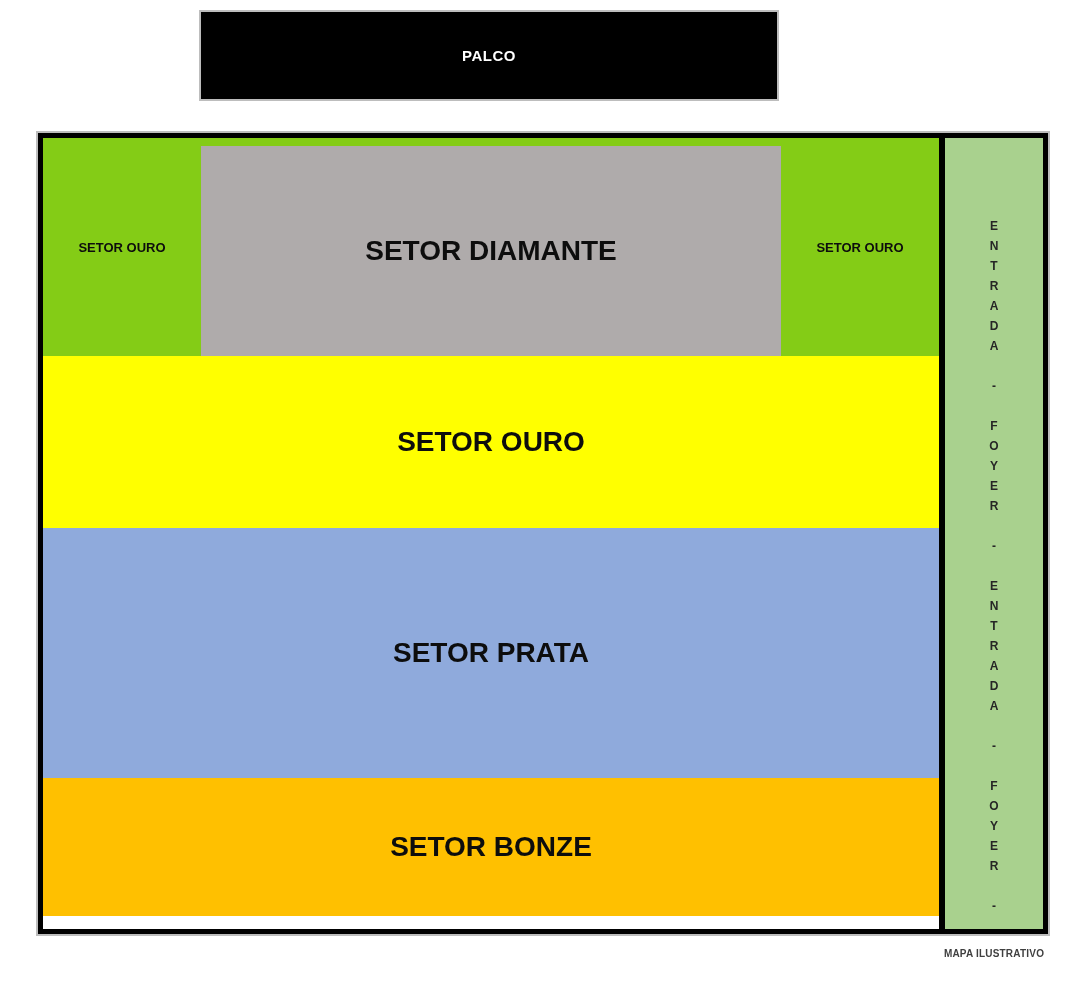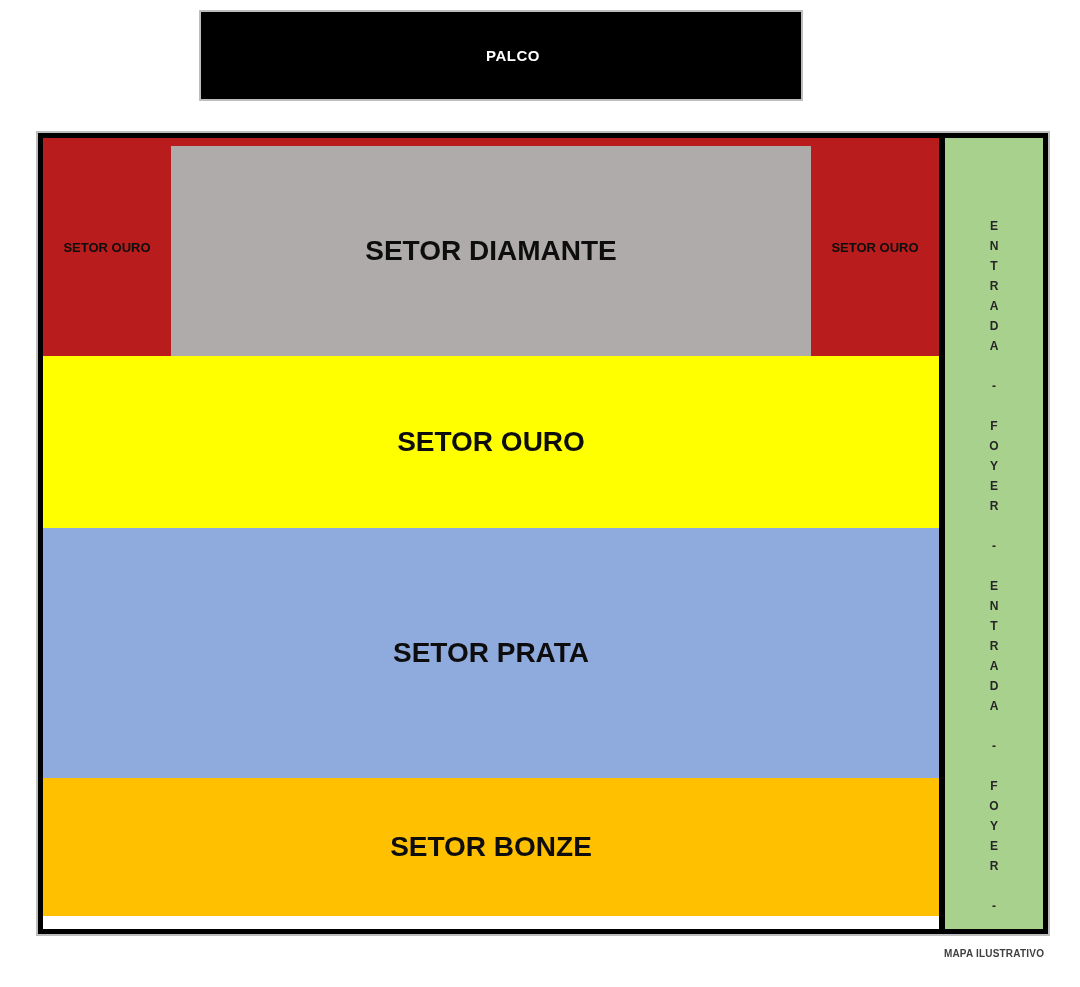--- a/index.html
+++ b/index.html
@@ -11,21 +11,21 @@
     overflow: hidden;
   }
 
   
   .stage {
     position: absolute;
     left: 201px; top: 12px;
     width: 576px; height: 87px;
     background: #000000;
     outline: 2px solid #bdbdbd;
-    display: flex; align-items: center; justify-content: center; padding-left: 24px;
+    display: flex; align-items: center; justify-content: center;
   }
   .stage-label {
     color: #ffffff;
     font-size: 15px;
     font-weight: 700;
     letter-spacing: 0.5px;
   }
 
   
   .map {
@@ -38,37 +38,37 @@
     background: #ffffff;
   }
 
   
   .seating {
     position: absolute;
     left: 0; top: 0; bottom: 0; right: 104px;
     display: flex; flex-direction: column;
   }
 
-  .region-top { height: 390px; background: #b91c1c; }
+  .region-top { height: 390px; background: #84cc16; }
 
   .row-diamante { display: flex; height: 218px; }
 
   .wing {
     flex: 1;
     display: flex; align-items: center; justify-content: center;
   }
   .small-label {
     font-size: 13px;
     font-weight: 700;
     color: #0d0d0d;
     white-space: nowrap;
   }
 
   .diamante {
-    width: 640px;
+    width: 580px;
     background: #AFABAB;
     display: flex; align-items: center; justify-content: center; margin-top: 8px;
   }
 
   .band { display: flex; align-items: center; justify-content: center; }
 
   .sector-label {
     font-size: 28px;
     font-weight: 700;
     color: #0d0d0d;

